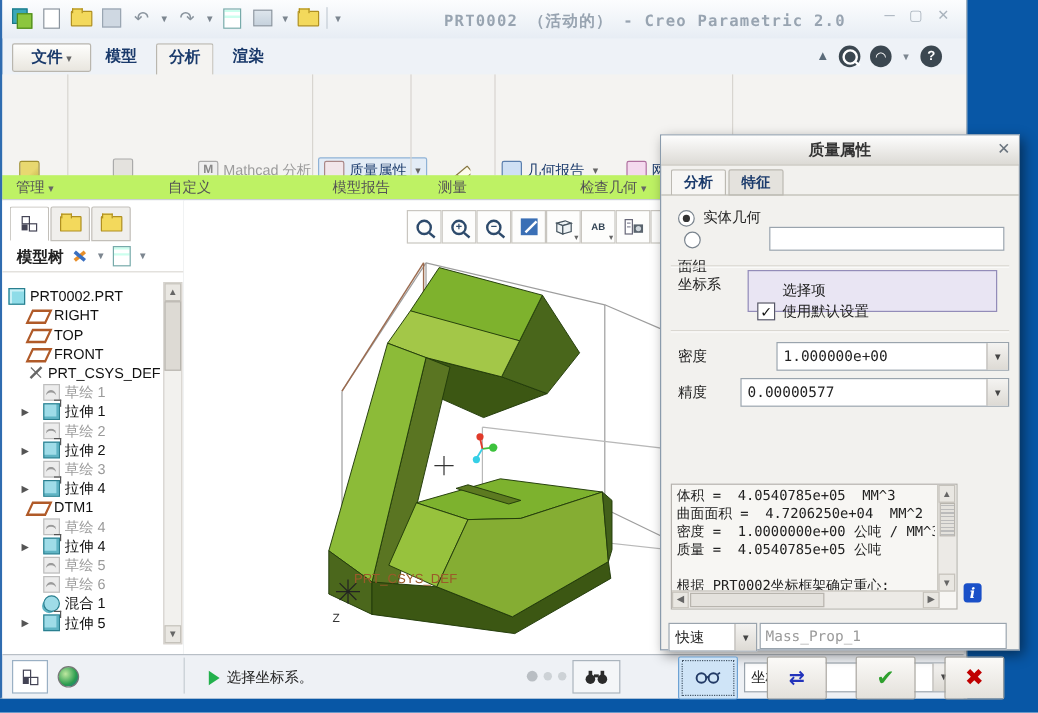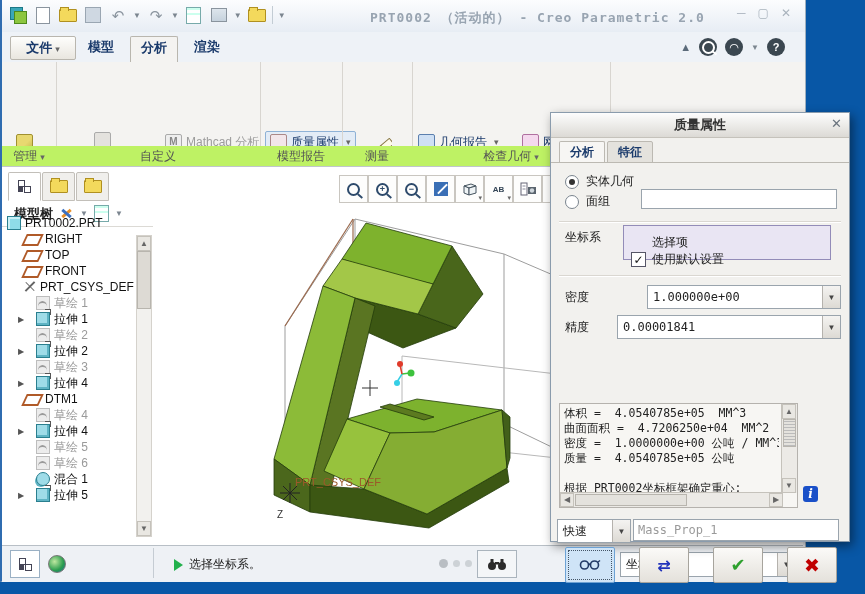--- a/index.html
+++ b/index.html
@@ -377,21 +377,21 @@
         <div class="ttab" style="left:74px;">
             <span class="folderic"></span>
           </div>
         <div id="treeheader">
           <span class="ttl">模型树</span>
           <span class="toolic"></span>
           <span class="smalldd">▼</span>
           <span class="listic"></span>
           <span class="smalldd">▼</span>
         </div>
-        <div style="position:absolute;left:0;top:48px;width:136px;">
+        <div style="position:absolute;left:0;top:72px;width:136px;">
           <div class="trow">
               <span class="ti ti-part off5"></span>
               <span class="lab">PRT0002.PRT</span>
             </div>
           <div class="trow">
               <span class="ti ti-plane off22"></span>
               <span class="lab">RIGHT</span>
             </div>
           <div class="trow">
               <span class="ti ti-plane off22"></span>
@@ -613,21 +613,21 @@
     <div id="dlg-title"><span>质量属性</span></div>
     <span id="dlg-close">✕</span>
     <div class="dtab active" style="left:8px;">分析</div>
     <div class="dtab" style="left:56px;">特征</div>
     <div id="dlg-body">
 
       <div class="abs" style="left:14px;top:10px;display:flex;align-items:center;gap:7px;">
         <span class="radio sel"></span>
         <span>实体几何</span>
       </div>
-      <div class="abs" style="left:14px;top:30px;display:flex;align-items:center;gap:7px;">
+      <div class="abs" style="left:14px;top:30px;display:flex;align-items:center;gap:7px;flex-direction:column;">
         <span class="radio"></span>
         <span>面组</span>
       </div>
       <div class="dfield" style="left:90px;top:26px;width:196px;height:20px;"></div>
       <div class="hline" style="top:58px;"></div>
 
       <span class="dlbl" style="left:14px;top:66px;">坐标系</span>
       <div class="dfield lavender" style="left:72px;top:62px;width:208px;height:35px;">
         <span>选择项</span>
       </div>
@@ -637,21 +637,21 @@
       </div>
       <div class="hline" style="top:112px;"></div>
 
       <span class="dlbl" style="left:14px;top:126px;">密度</span>
       <div class="combo" style="left:96px;top:122px;width:192px;height:22px;">
         <span class="val" style="font-family:'DejaVu Sans Mono',monospace;">1.000000e+00</span>
         <span class="dbtn">▼</span>
       </div>
       <span class="dlbl" style="left:14px;top:156px;">精度</span>
       <div class="combo" style="left:66px;top:152px;width:222px;height:22px;">
-        <span class="val" style="font-family:'DejaVu Sans Mono',monospace;">0.00001841</span>
+        <span class="val" style="font-family:'DejaVu Sans Mono',monospace;">0.00000577</span>
         <span class="dbtn">▼</span>
       </div>
 
       <div id="results">
         <div class="txt">体积 =  4.0540785e+05  MM^3
 曲面面积 =  4.7206250e+04  MM^2
 密度 =  1.0000000e+00 公吨 / MM^3
 质量 =  4.0540785e+05 公吨
 
 根据_PRT0002坐标框架确定重心:</div>

